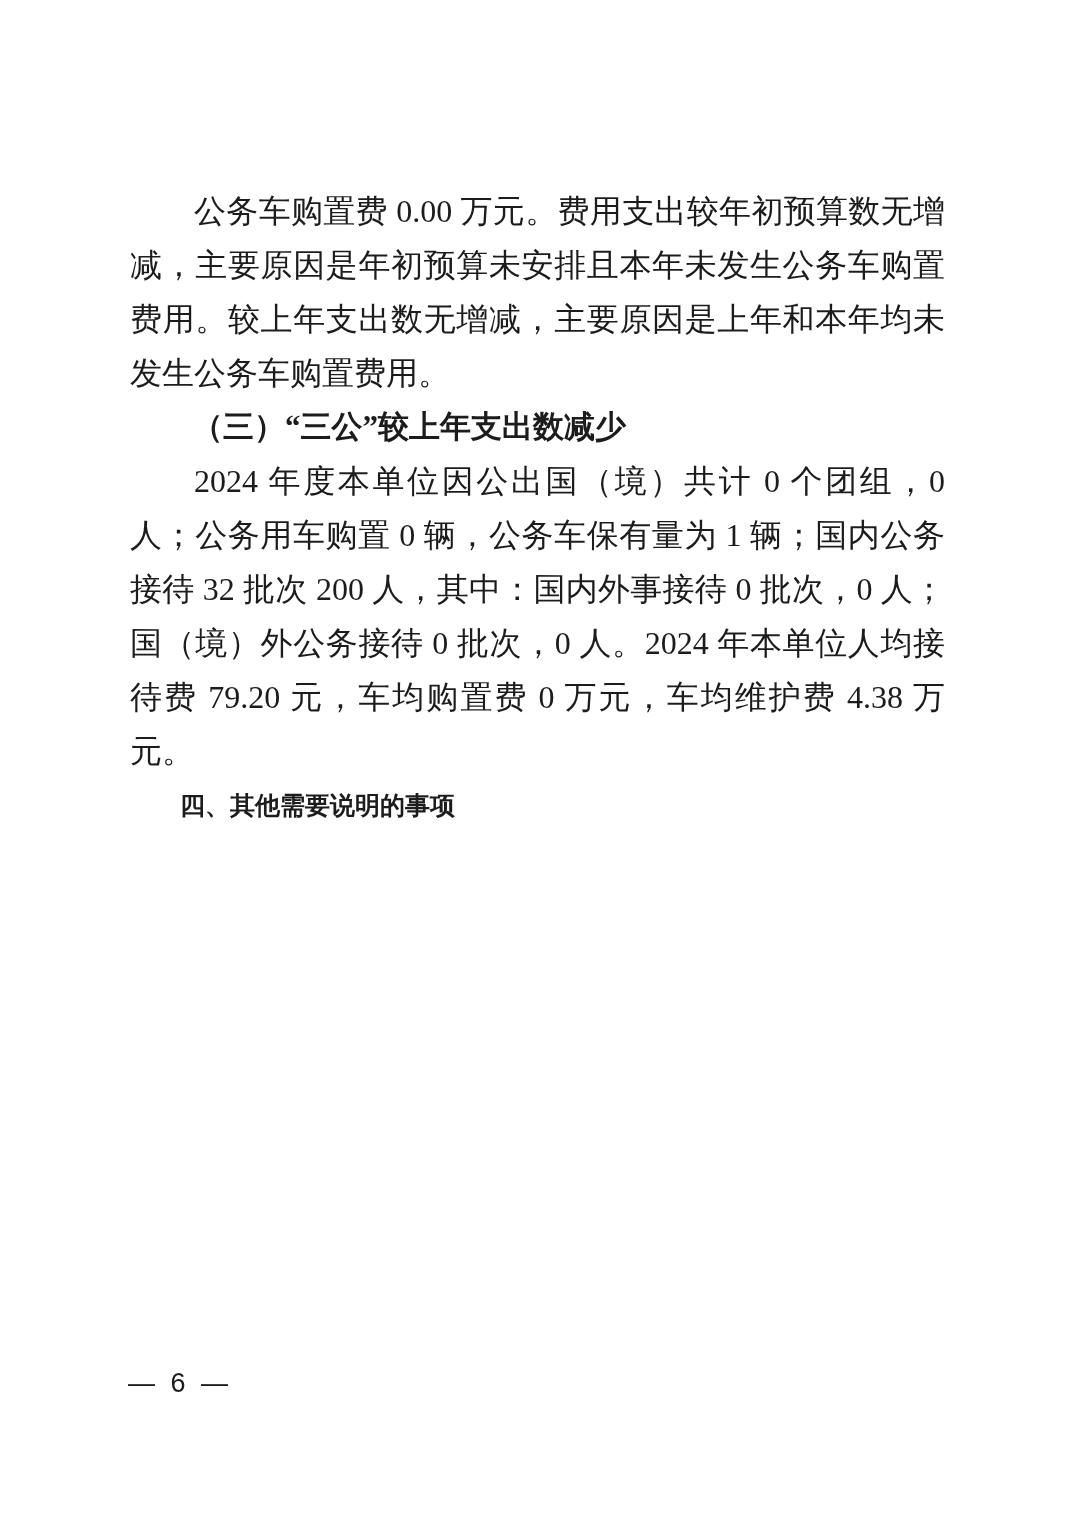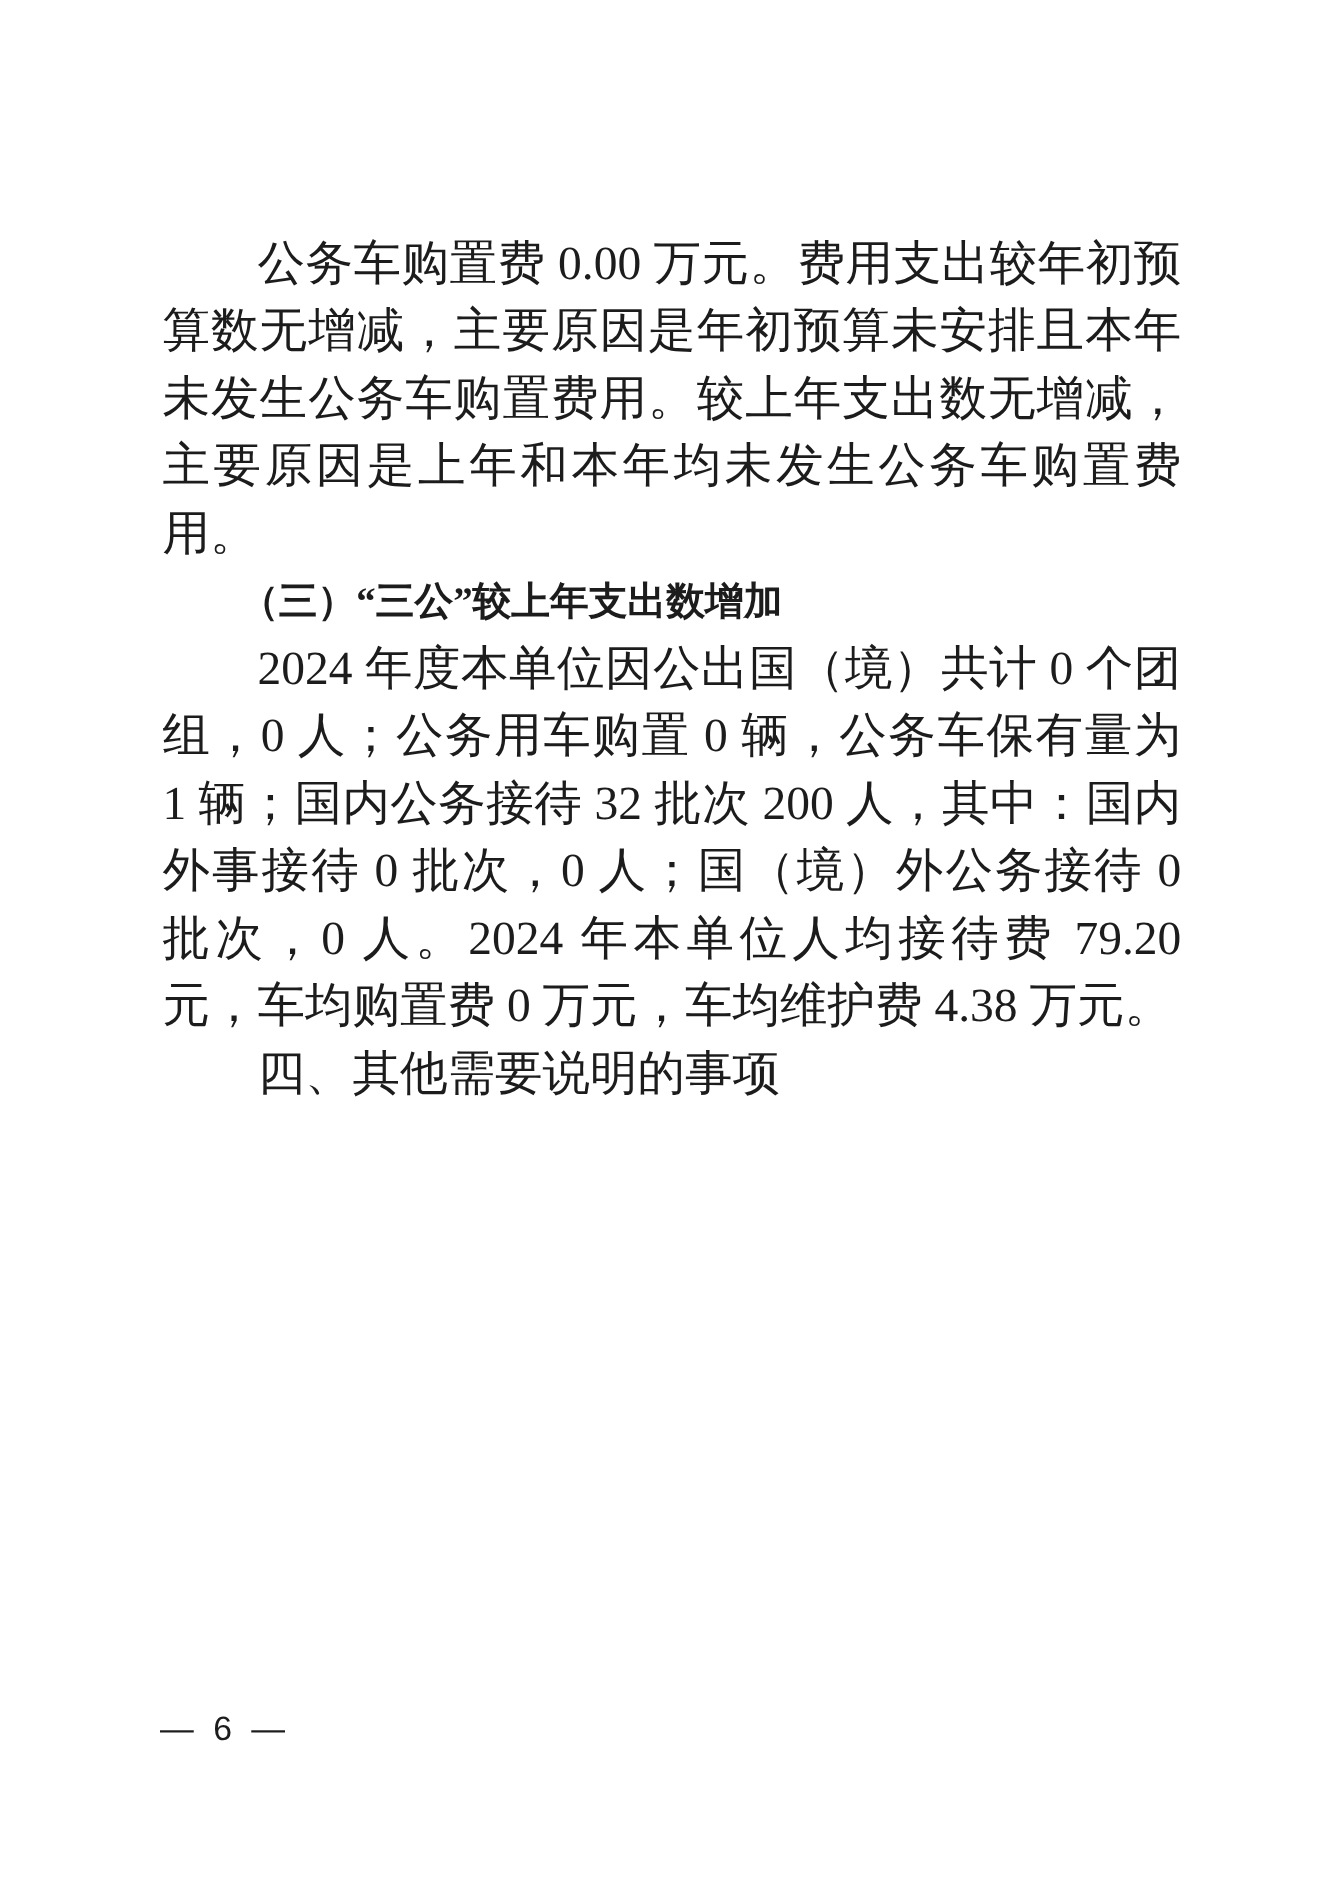--- a/index.html
+++ b/index.html
@@ -19,37 +19,37 @@
     height: 1520px;
     background: #ffffff;
   }
   .content {
     position: absolute;
     left: 130px;
     top: 184px;
     width: 815px;
   }
   .para {
-    font-size: 38px;
+    font-size: 32px;
     line-height: 54px;
     text-align: justify;
     text-indent: 2em;
     word-break: break-all;
   }
   .heading-kaiti {
     font-size: 31px;
     line-height: 54px;
     font-weight: bold;
     text-indent: 2em;
     font-family: "Liberation Serif", serif;
   }
   .heading-hei {
-    font-size: 38px;
+    font-size: 25px;
     line-height: 54px;
-    font-weight: normal;
+    font-weight: bold;
     text-indent: 2em;
     font-family: "Liberation Sans", sans-serif;
   }
   .footer {
     position: absolute;
     left: 128px;
     top: 1368px;
     font-size: 27px;
     line-height: 30px;
     font-family: "Liberation Sans", sans-serif;
@@ -61,21 +61,21 @@
 <body>
 
 <div class="page">
 
   <div class="content">
 
     <div class="para">公务车购置费 0.00 万元。费用支出较年初预算数无增减，主要原因是年初预算未安排且本年未发生公务车购置费用。较上年支出数无增减，主要原因是上年和本年均未发生公务车购置费用。</div>
 
 
 
-    <div class="heading-kaiti">（三）“三公”较上年支出数增加</div>
+    <div class="heading-kaiti">（三）“三公”较上年支出数减少</div>
 
     <div class="para">2024 年度本单位因公出国（境）共计 0 个团组，0 人；公务用车购置 0 辆，公务车保有量为 1 辆；国内公务接待 32 批次 200 人，其中：国内外事接待 0 批次，0 人；国（境）外公务接待 0 批次，0 人。2024 年本单位人均接待费 79.20 元，车均购置费 0 万元，车均维护费 4.38 万元。</div>
 
     <div class="heading-hei">四、其他需要说明的事项</div>
 
 
   </div>
 
   <div class="footer">— 6 —</div>
 

